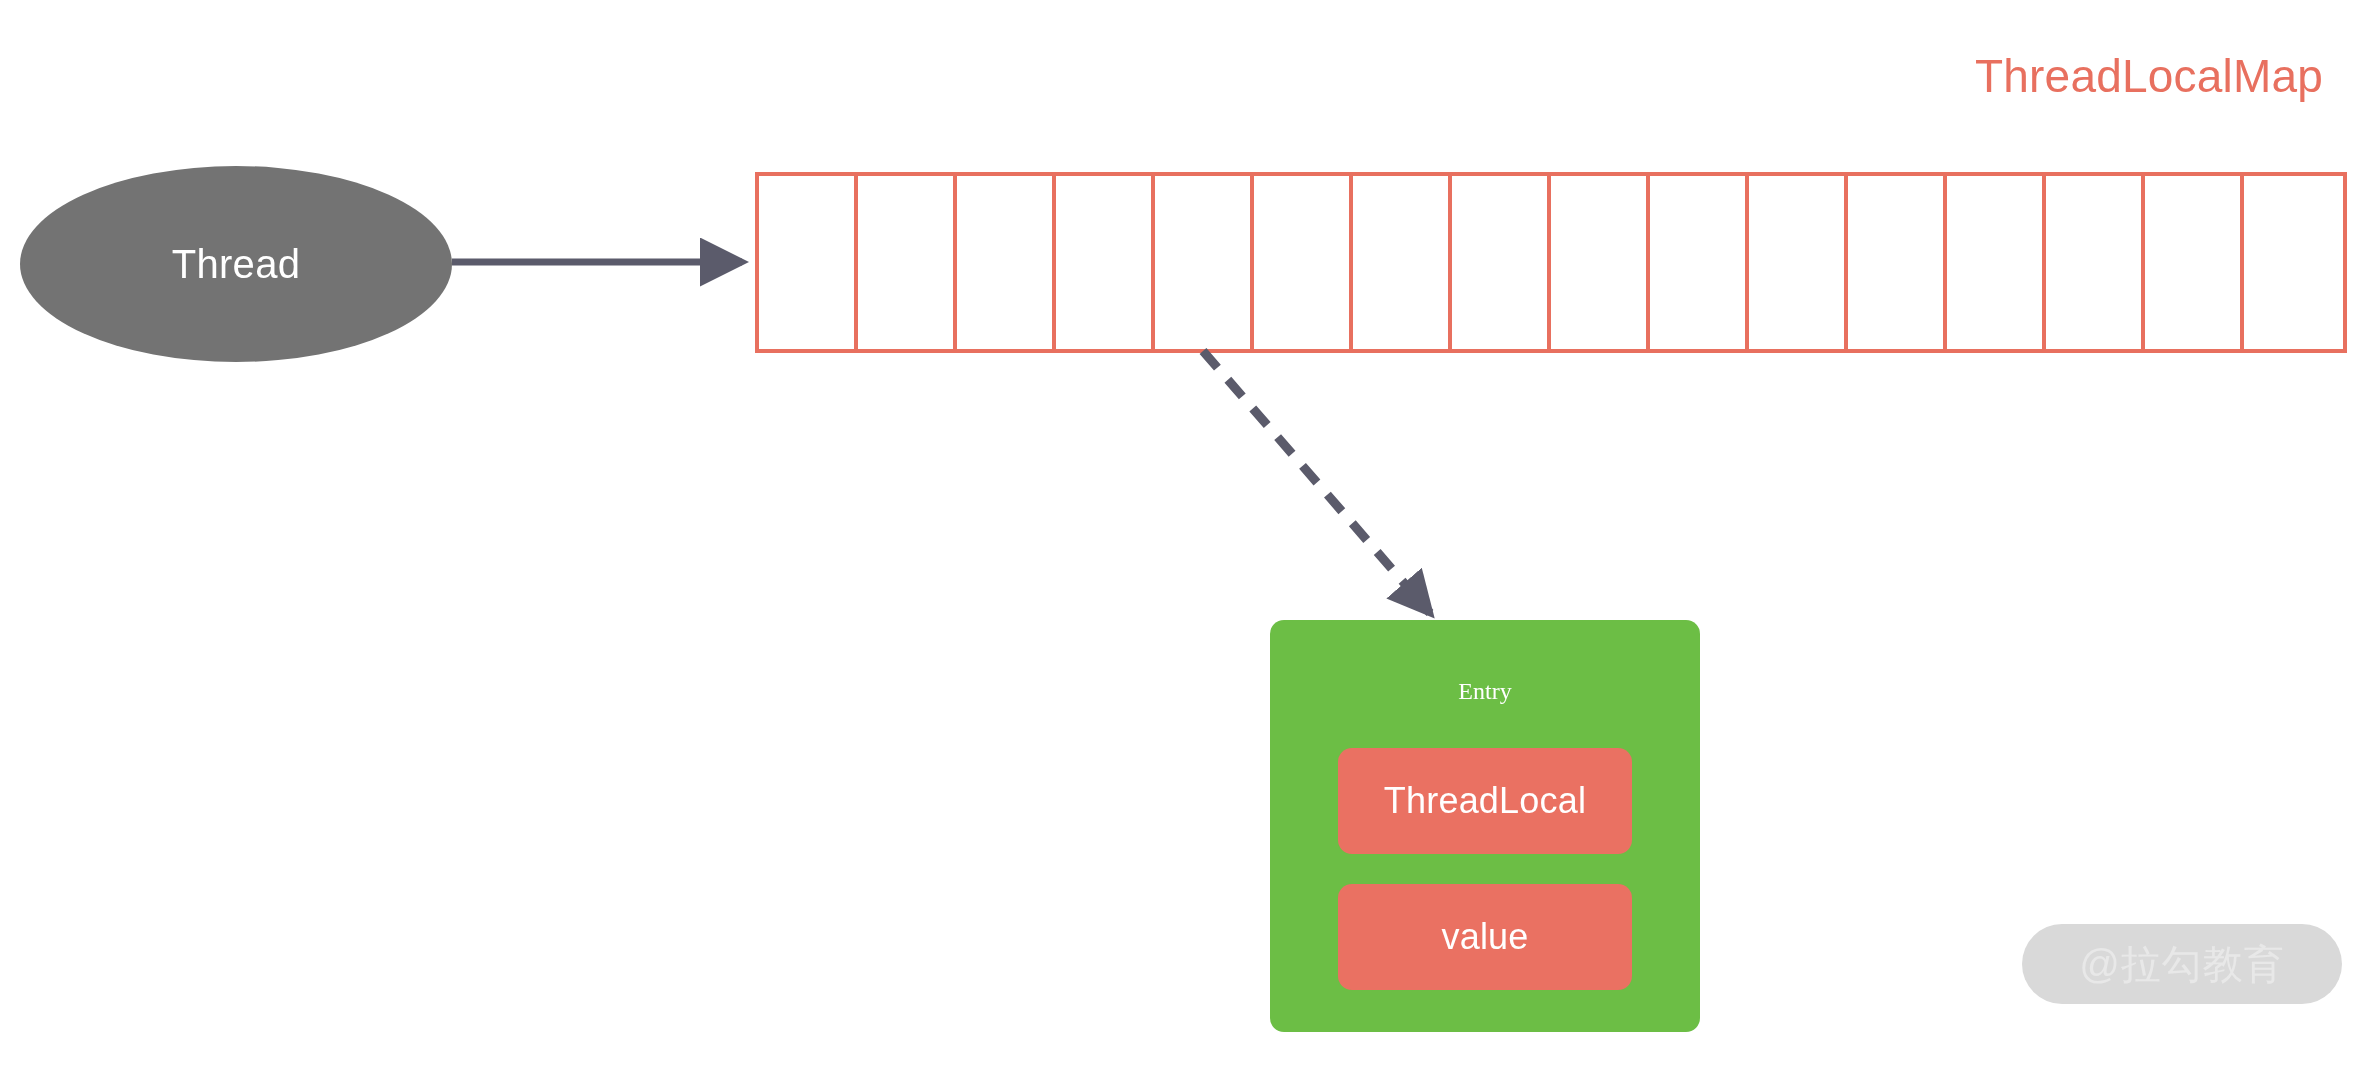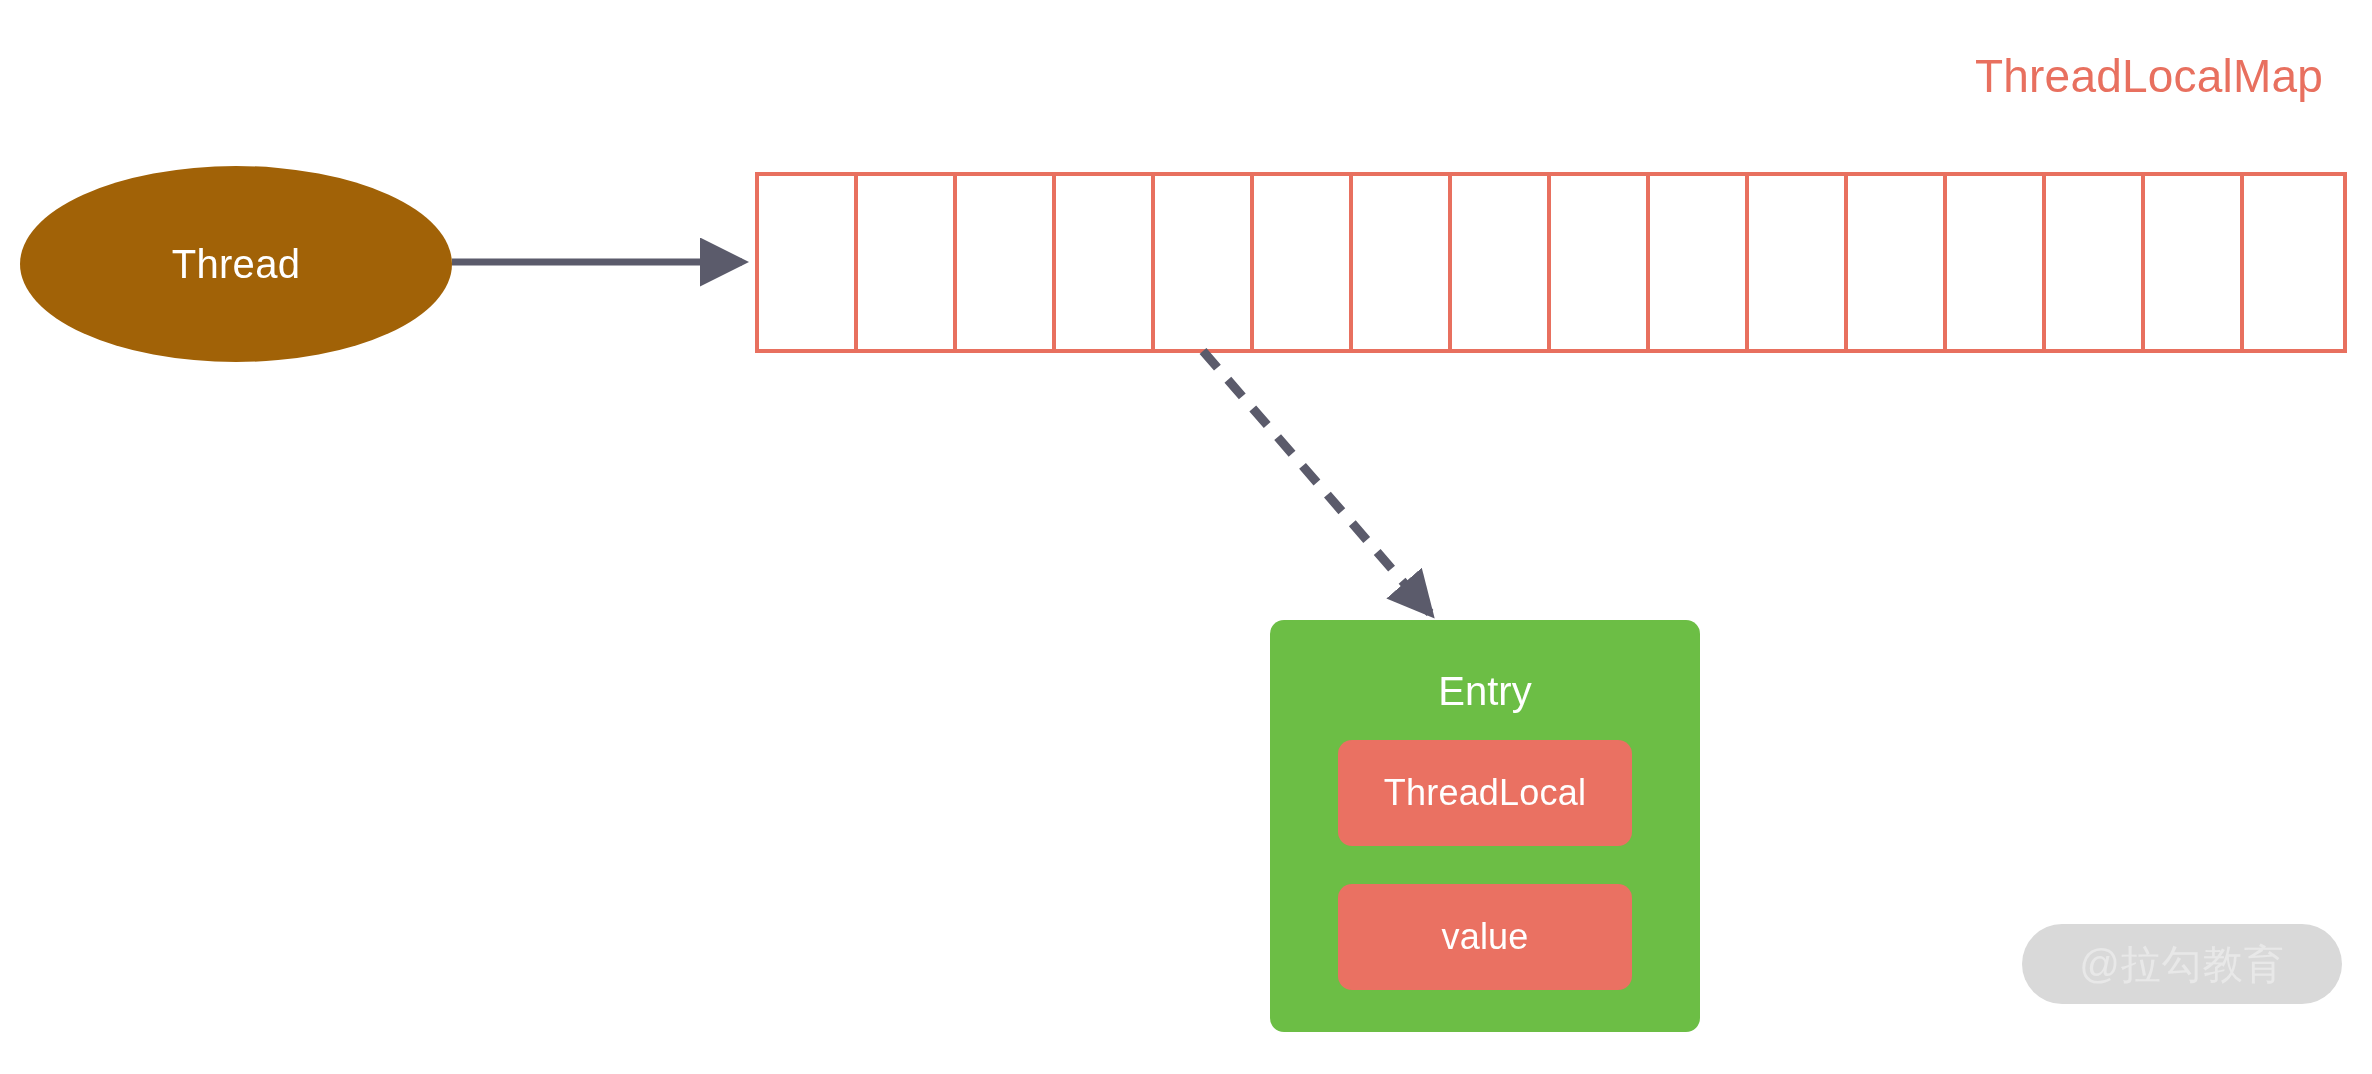--- a/index.html
+++ b/index.html
@@ -31,21 +31,21 @@
   }
 
   
   #thread-node {
     position: absolute;
     left: 20px;
     top: 166px;
     width: 432px;
     height: 196px;
     border-radius: 50%;
-    background: #a16207;
+    background: #737373;
     display: flex;
     align-items: center;
     justify-content: center;
   }
   #thread-node .node-label {
     color: #ffffff;
     font-size: 40px;
     line-height: 40px;
     letter-spacing: 0.3px;
   }
@@ -93,42 +93,43 @@
     border-radius: 14px;
     box-sizing: border-box;
   }
   #entry-node .entry-title {
     position: absolute;
     left: 0;
     right: 0;
     top: 52px;
     text-align: center;
     color: #ffffff;
-    font-size: 40px;
+    font-size: 24px;
     line-height: 38px;
+    font-family: Liberation Serif, serif;
   }
   #entry-node .entry-field {
     position: absolute;
     left: 68px;
     width: 294px;
     height: 106px;
     background: #ea7162;
     border-radius: 14px;
     display: flex;
     align-items: center;
     justify-content: center;
     box-sizing: border-box;
   }
   #entry-node .entry-field .field-label {
     color: #ffffff;
     font-size: 36px;
     line-height: 38px;
     letter-spacing: 0.2px;
   }
-  #entry-field-threadlocal { top: 120px; text-align: center; }
+  #entry-field-threadlocal { top: 128px; text-align: center; }
   #entry-field-value { top: 264px; text-align: center; }
 
   
   #watermark {
     position: absolute;
     left: 2022px;
     top: 924px;
     width: 320px;
     height: 80px;
     border-radius: 40px;

